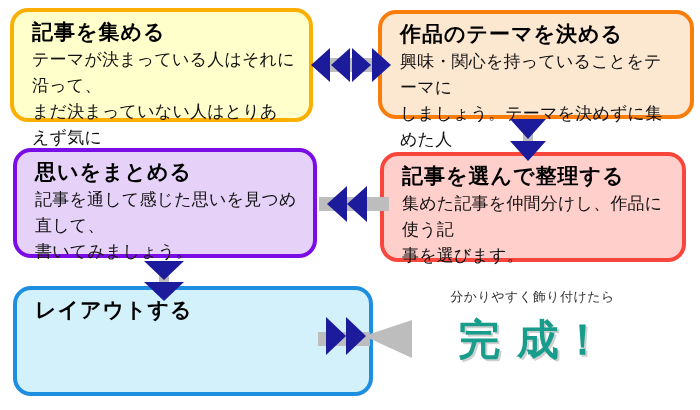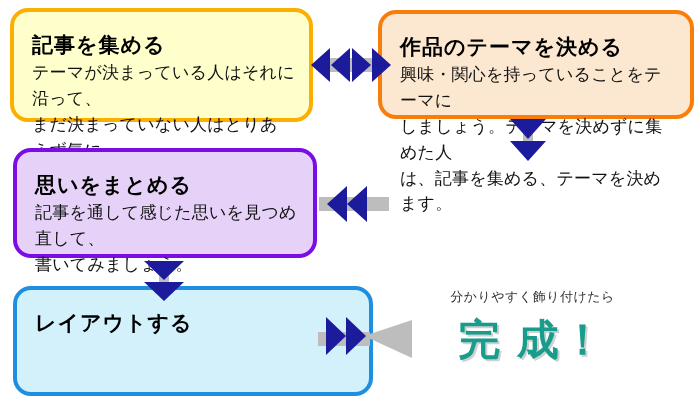--- a/index.html
+++ b/index.html
@@ -5,21 +5,21 @@
   html,body{margin:0;padding:0;background:#ffffff;}
   .canvas{
     position:relative;width:700px;height:410px;background:#ffffff;overflow:hidden;
     font-family:"Liberation Sans","DejaVu Sans",sans-serif;
   }
   .box{
     position:absolute;border:4px solid #000;border-radius:18px;
     box-sizing:border-box;padding:7px 14px 0 16px;
   }
   .box-title{
-    margin:13px 0 2px 2px;font-size:21px;line-height:1.25;
+    margin:0 0 2px 2px;font-size:21px;line-height:1.25;
     font-weight:bold;color:#000;letter-spacing:1px;
   }
   .box-body{
     margin:0 0 0 2px;font-size:17px;line-height:1.52;color:#111;
     white-space:pre-line;letter-spacing:0.2px;
   }
   .box-collect{left:10px;top:8px;width:303px;height:114px;}
   .box-theme{left:378px;top:10px;width:316px;height:109px;}
   .box-thoughts{left:13px;top:148px;width:304px;height:110px;}
   .box-select{left:380px;top:152px;width:306px;height:110px;}
@@ -57,20 +57,25 @@
 しましょう。テーマを決めずに集めた人
 は、記事を集める、テーマを決めます。</p>
   </div>
 
   <div class="box box-thoughts" style="background-color: rgb(230, 210, 248); border-color: rgb(122, 12, 230); font-family: Liberation Serif, serif;">
     <h2 class="box-title">思いをまとめる</h2>
     <p class="box-body">記事を通して感じた思いを見つめ直して、
 書いてみましょう。</p>
   </div>
 
+  <div class="box box-select" style="background-color: rgb(255, 207, 204); border-color: rgb(248, 70, 60);">
+    <h2 class="box-title">記事を選んで整理する</h2>
+    <p class="box-body">集めた記事を仲間分けし、作品に使う記
+事を選びます。</p>
+  </div>
 
   <div class="box box-layout" style="background-color: rgb(210, 241, 251); border-color: rgb(30, 143, 224);">
     <h2 class="box-title">レイアウトする</h2>
   </div>
 
   <svg class="arrow arrow-swap" width="82" height="36" viewBox="0 0 82 36">
     <rect x="8" y="11" width="64" height="14" style="fill: rgb(189, 189, 189);"></rect>
     <polygon points="20,1 20,35 1,18" style="fill: rgb(27, 27, 155);"></polygon>
     <polygon points="40,1 40,35 21,18" style="fill: rgb(27, 27, 155);"></polygon>
     <polygon points="42,1 42,35 61,18" style="fill: rgb(27, 27, 155);"></polygon>

